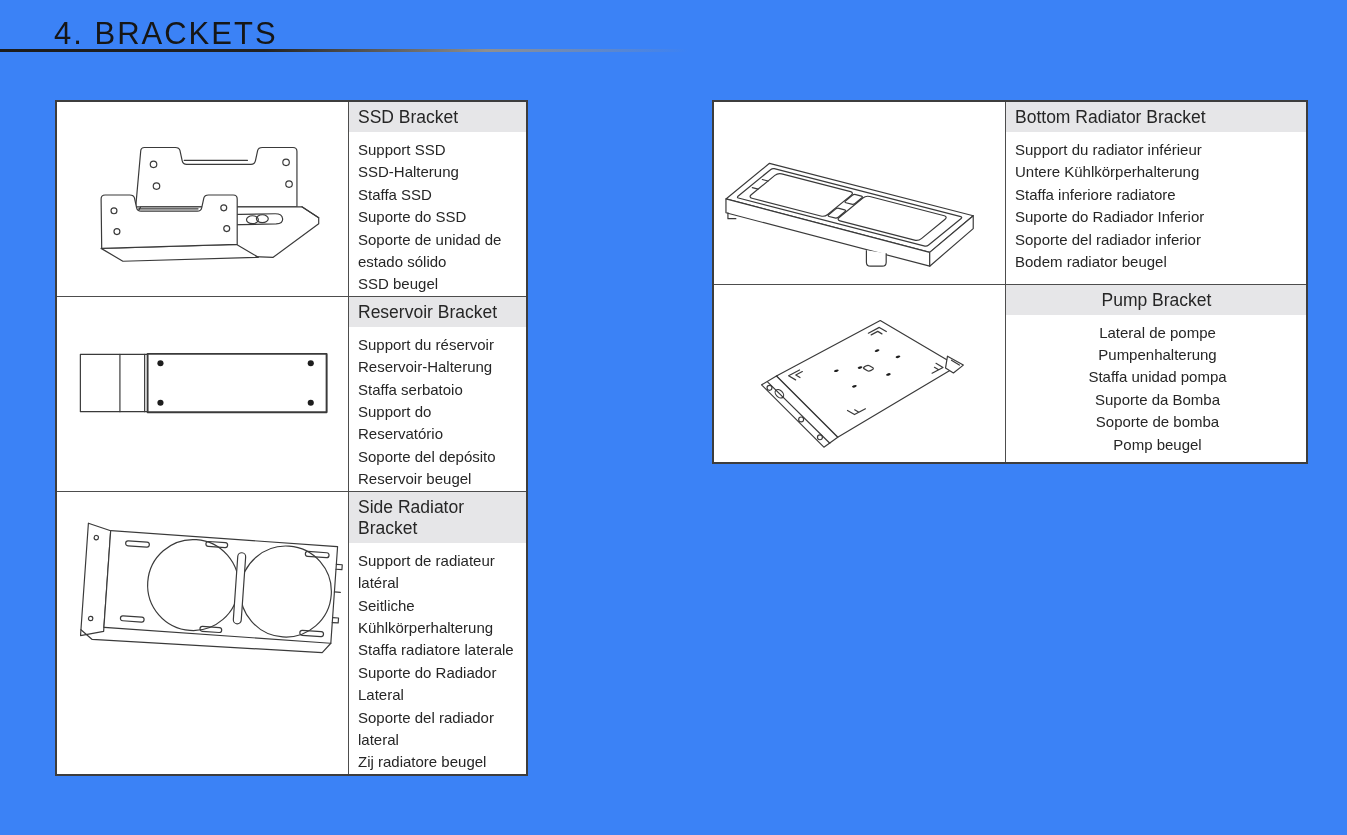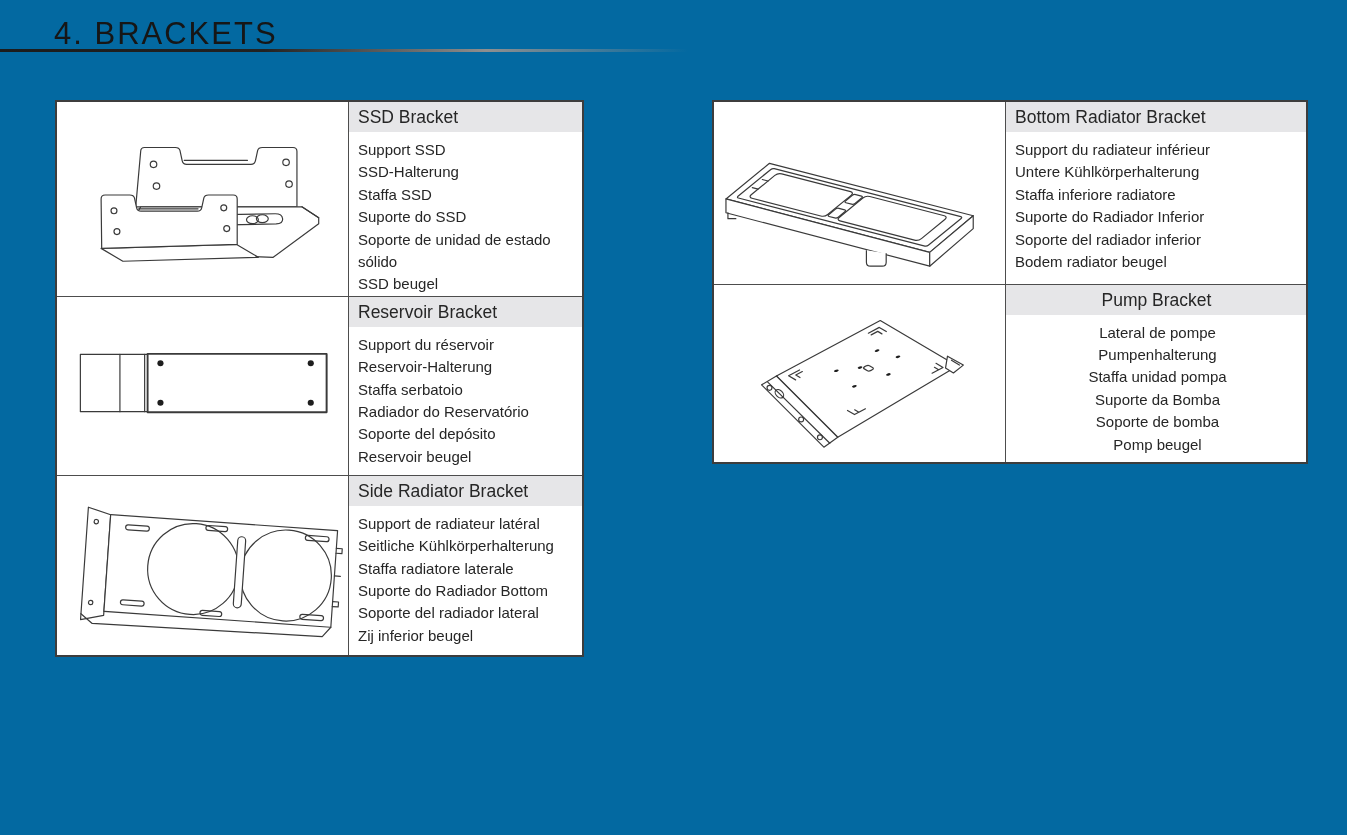--- a/index.html
+++ b/index.html
@@ -1,35 +1,35 @@
 <!DOCTYPE html>
 <html><head>
 <meta charset="utf-8">
 <style>
   html,body{margin:0;padding:0;background:#ffffff;}
   body{width:1347px;height:835px;font-family:"Liberation Sans",sans-serif;-webkit-font-smoothing:antialiased;}
-  .page{position:relative;width:1347px;height:835px;background:#0369a1;overflow:hidden;}
+  .page{position:relative;width:1347px;height:835px;background:#3b82f6;overflow:hidden;}
 
   
   .page-title{
     position:absolute;left:54px;top:15px;margin:0;
     font-size:31px;font-weight:400;letter-spacing:2px;color:#161616;
     transform:scaleY(1.04);transform-origin:left top;white-space:nowrap;
   }
   .title-rule{
     position:absolute;left:0;top:49px;width:695px;height:3px;
     background:linear-gradient(90deg,#1c1c1c 0%,#222 38%,#8f8f8f 70%,rgba(255,255,255,0) 99%);
   }
 
   
   table.bracket-table{
     position:absolute;top:100px;border-collapse:collapse;table-layout:fixed;
     background:#fff;border:2px solid #3d3d3d;
   }
-  #table-left{left:55px;width:529px;}
+  #table-left{left:55px;width:473px;}
   #table-right{left:712px;width:596px;padding-left:36px;}
   .bracket-table td{border:1.5px solid #4d4d4d;padding:0;vertical-align:top;}
   .img-cell{width:291px;vertical-align:middle;text-align:center;}
   .img-cell svg{display:block;}
   .cell-header{
     background:#e6e6e8;color:#262626;
     font-size:17.5px;line-height:21px;padding:5px 8px 4px 9px;
   }
   ul.translations{
     list-style:none;margin:7px 0 0 0;padding:0 6px 0 9px;
@@ -104,21 +104,21 @@
             <circle class="dot" cx="104" cy="107" r="3.1"></circle>
             <circle class="dot" cx="256" cy="107" r="3.1"></circle>
           </svg>
         </td>
         <td class="text-cell">
           <div class="cell-header">Reservoir Bracket</div>
           <ul class="translations">
             <li>Support du réservoir</li>
             <li>Reservoir-Halterung</li>
             <li>Staffa serbatoio</li>
-            <li>Radiador do Reservatório</li>
+            <li>Support do Reservatório</li>
             <li>Soporte del depósito</li>
             <li>Reservoir beugel</li>
           </ul>
         </td>
       </tr>
 
       <tr style="height:181px;">
         <td class="img-cell">
           <svg viewBox="0 0 291 181" width="289" height="179">
             <g transform="rotate(4 150 95)">
@@ -141,23 +141,23 @@
               <path class="ln" d="M27,148 l12,9 M280,144 l-8,10 M39,157 l233,-3"></path>
             </g>
           </svg>
         </td>
         <td class="text-cell">
           <div class="cell-header">Side Radiator Bracket</div>
           <ul class="translations">
             <li>Support de radiateur latéral</li>
             <li>Seitliche Kühlkörperhalterung</li>
             <li>Staffa radiatore laterale</li>
-            <li>Suporte do Radiador Bottom</li>
+            <li>Suporte do Radiador Lateral</li>
             <li>Soporte del radiador lateral</li>
-            <li>Zij inferior beugel</li>
+            <li>Zij radiatore beugel</li>
           </ul>
         </td>
       </tr>
     </tbody>
   </table>
 
   <table class="bracket-table" id="table-right">
     <tbody>
       <tr style="height:183px;">
         <td class="img-cell">
@@ -177,21 +177,21 @@
             <path class="lnf" d="M218,152 L262,115 L262,128 L218,166 Z"></path>
 
             <path class="lnf" d="M154,150 v12 q0,4 4,4 h12 q4,0 4,-4 v-9"></path>
 
             <path class="ln" d="M14,112 v6 h8"></path>
           </svg>
         </td>
         <td class="text-cell">
           <div class="cell-header">Bottom Radiator Bracket</div>
           <ul class="translations">
-            <li>Support du radiateur inférieur</li>
+            <li>Support du radiator inférieur</li>
             <li>Untere Kühlkörperhalterung</li>
             <li>Staffa inferiore radiatore</li>
             <li>Suporte do Radiador Inferior</li>
             <li>Soporte del radiador inferior</li>
             <li>Bodem radiator beugel</li>
           </ul>
         </td>
       </tr>
 
       <tr style="height:179px;text-align:center;">

